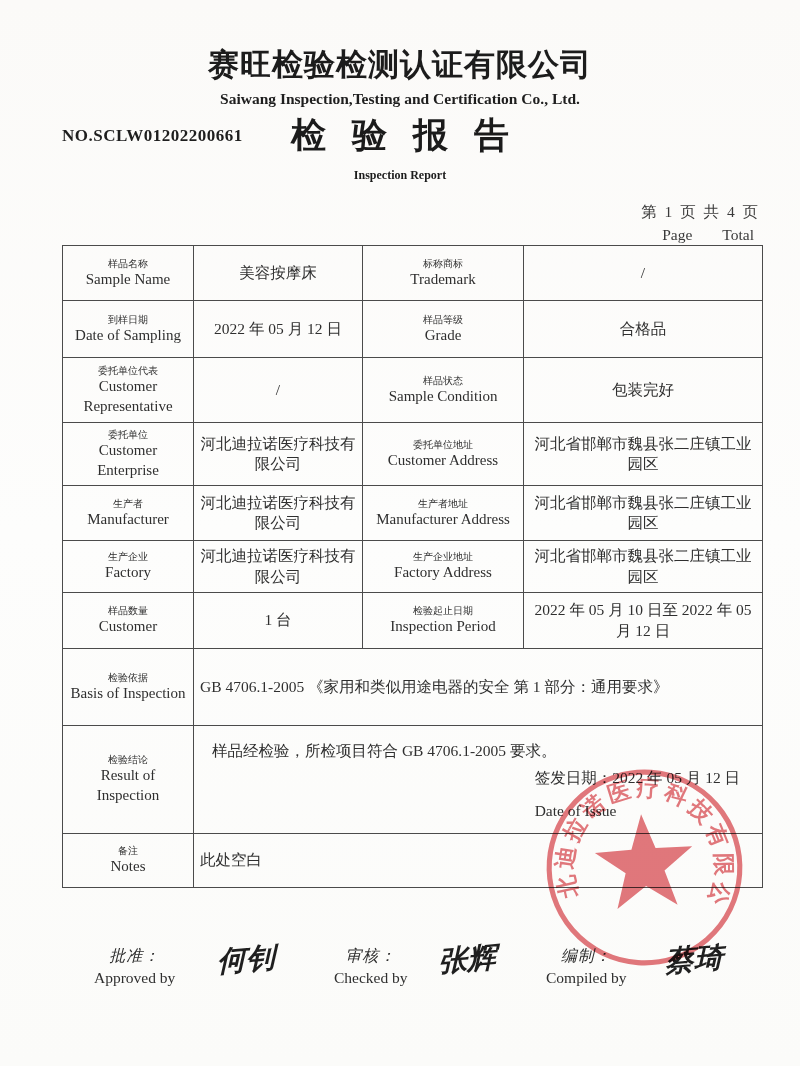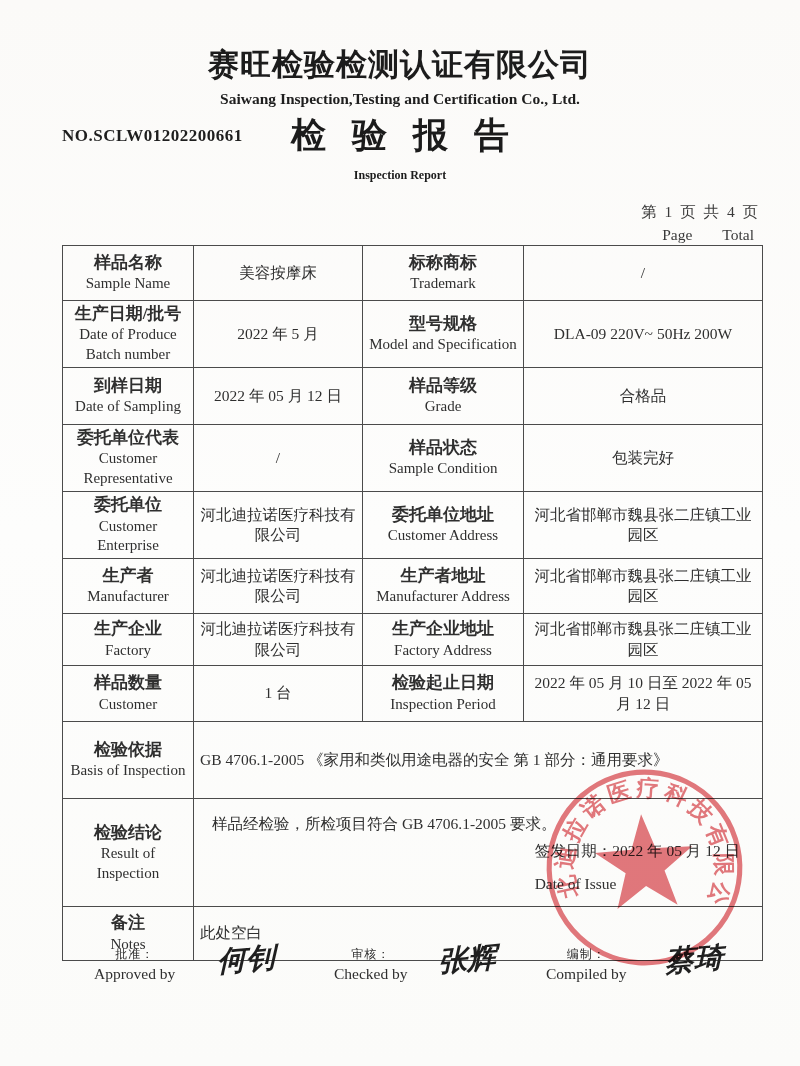--- a/index.html
+++ b/index.html
@@ -57,37 +57,37 @@
     border:1px solid #4b4b4b;
     vertical-align:middle;
     padding:2px 6px;
     line-height:1.32;
   }
   tr.r0{height:55px;} tr.r1{height:58px;} tr.r2{height:57px;}
   tr.r3{height:65px;} tr.r4{height:63px;} tr.r5{height:55px;}
   tr.r6{height:52px;} tr.r7{height:56px;padding-left:28px;} tr.r8{height:77px;}
   tr.r9{height:103px;} tr.r10{height:54px;}
   td.lbl{text-align:center;}
-  td.lbl .cn{font-size:17px;font-weight:bold;}
+  td.lbl .cn{font-size:10px;}
   td.lbl .en{font-size:15px;white-space:pre-line;}
   td.val{text-align:center;font-size:15.5px;}
   td.val-left{text-align:left;font-size:15.5px;padding-left:12px;}
   td.res{vertical-align:top;padding:0;}
   .res-inner{position:relative;height:103px;box-sizing:border-box;}
   .res-text{padding:13px 10px 0 12px;font-size:15.5px;text-align:left;}
   .issue{position:absolute;right:16px;bottom:10px;text-align:left;font-size:15.5px;}
   .issue .l2{margin-top:12px;}
   
   .sig-row{
     position:absolute;top:946px;left:62px;width:700px;
     display:flex;align-items:flex-start;
   }
   .sig-group{display:flex;align-items:flex-start;}
   .sig-group .lblk{text-align:center;}
-  .lblk .cn{font-size:12px;letter-spacing:1px;}
+  .lblk .cn{font-size:16px;letter-spacing:1px;font-style:italic;}
   .lblk .en{font-size:15.5px;margin-top:2px;}
   .sig{
     font-size:29px;font-weight:bold;font-style:italic;
     color:#1f1f1f;margin-left:42px;margin-top:-6px;
     transform:rotate(-5deg) skewX(-4deg);
     font-family:"DejaVu Serif","Liberation Serif",serif;
     white-space:nowrap;
   }
   .g1{margin-left:32px;width:240px;}
   .g2{width:212px;}
@@ -132,33 +132,20 @@
             <div class="cn">样品名称</div>
             <div class="en">Sample Name</div>
           </td>
         <td class="val">美容按摩床</td>
         <td class="lbl">
             <div class="cn">标称商标</div>
             <div class="en">Trademark</div>
           </td>
         <td class="val">/</td>
       </tr>
-      <tr class="r1">
-        <td class="lbl">
-            <div class="cn">生产日期/批号</div>
-            <div class="en">Date of Produce
-Batch number</div>
-          </td>
-        <td class="val">2022 年 5 月</td>
-        <td class="lbl">
-            <div class="cn">型号规格</div>
-            <div class="en">Model and Specification</div>
-          </td>
-        <td class="val">DLA-09 220V~ 50Hz 200W</td>
-      </tr>
       <tr class="r2">
         <td class="lbl">
             <div class="cn">到样日期</div>
             <div class="en">Date of Sampling</div>
           </td>
         <td class="val">2022 年 05 月 12 日</td>
         <td class="lbl">
             <div class="cn">样品等级</div>
             <div class="en">Grade</div>
           </td>

